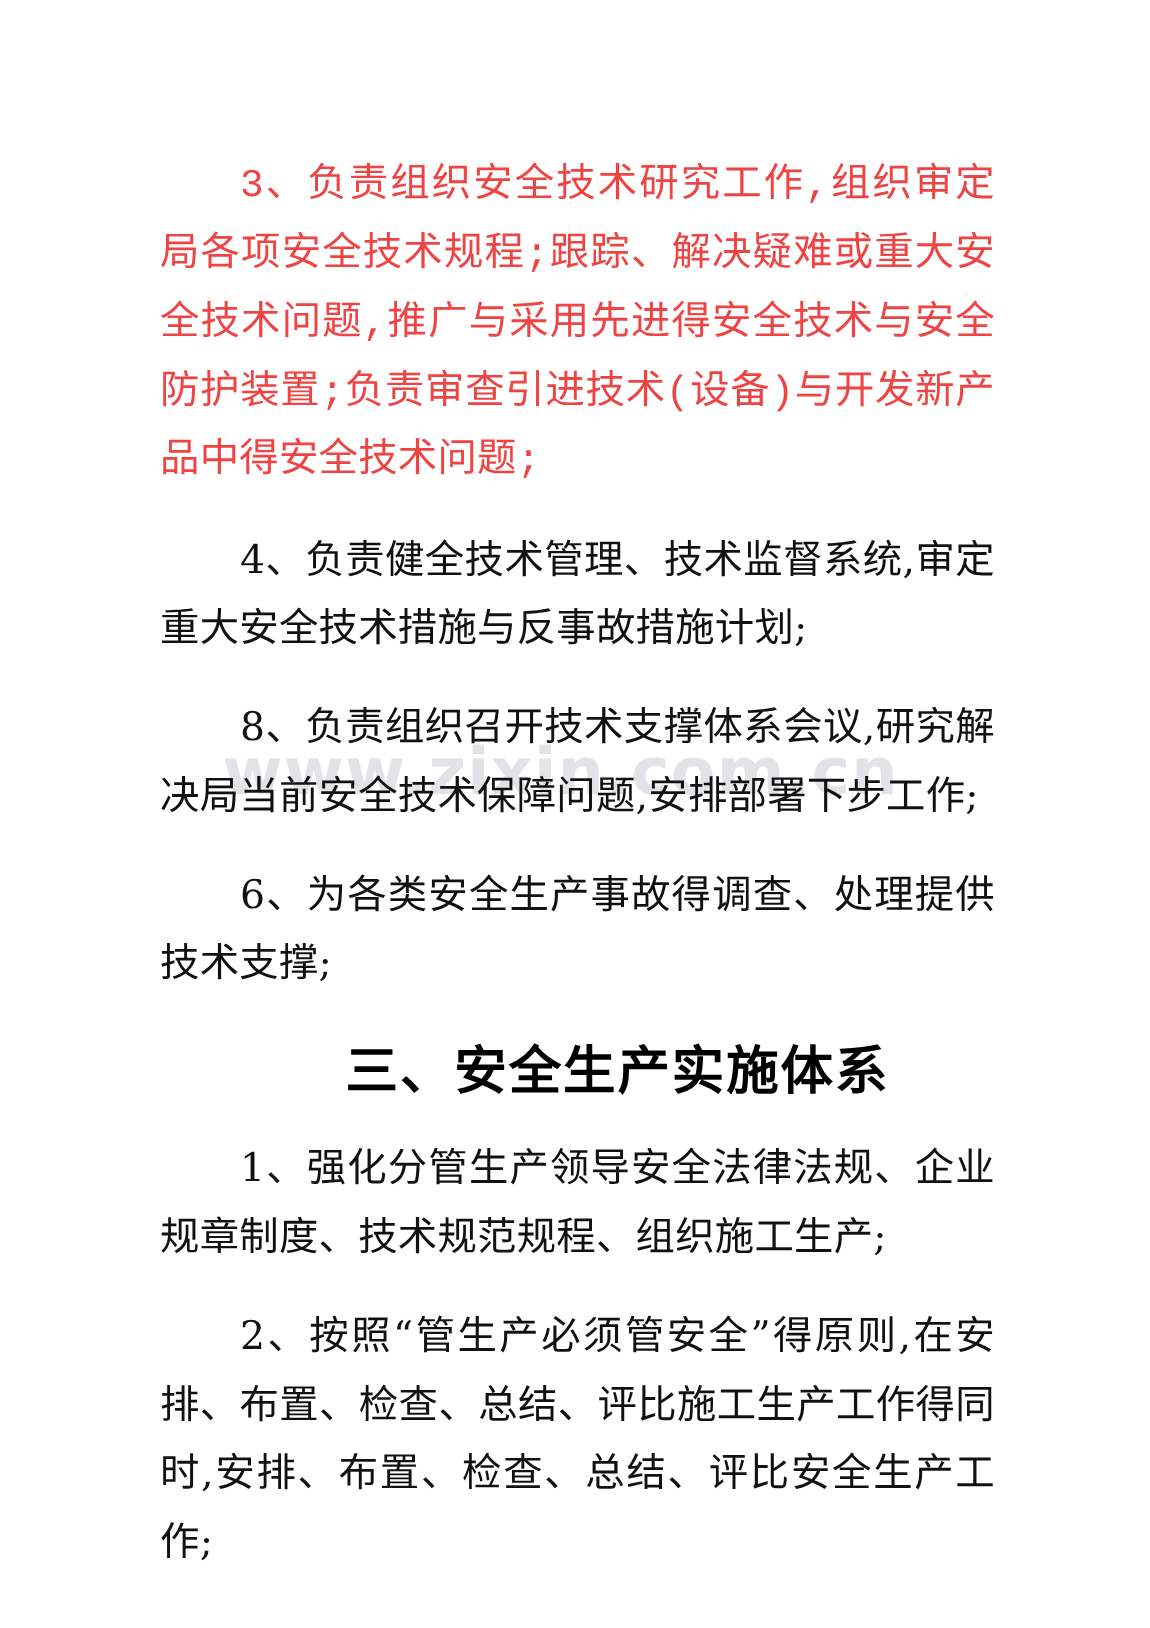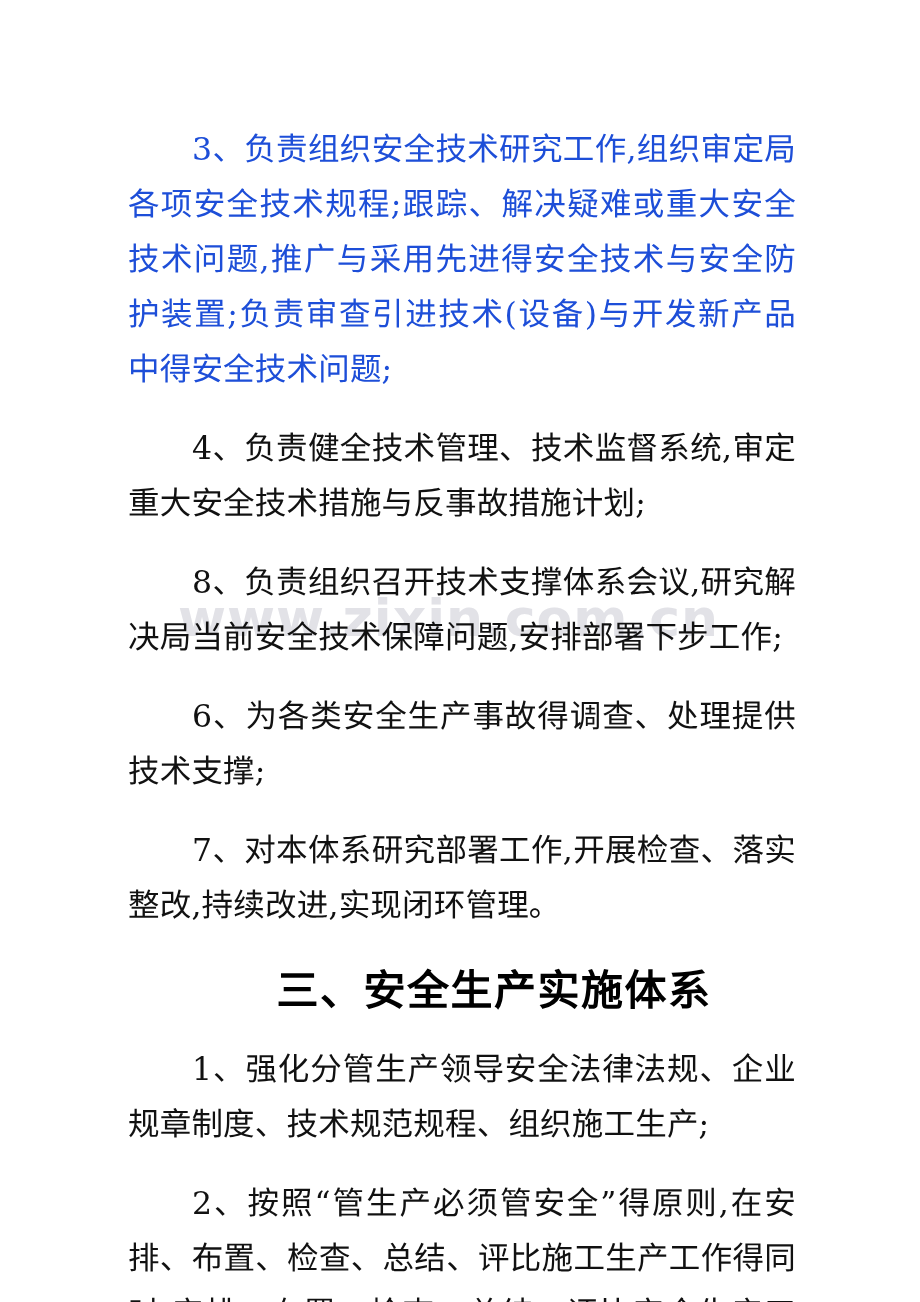--- a/index.html
+++ b/index.html
@@ -82,23 +82,22 @@
   }
 </style>
 </head>
 <body>
 
 <div class="page" style="background: rgb(255, 255, 255);">
 
   <div class="watermark" style="color: rgb(226, 226, 231);">www.zixin.com.cn</div>
 
   <div class="doc-body">
-      <p class="para indent gap" style="color: #1d4ed8;">3、负责组织安全技术研究工作,组织审定局各项安全技术规程;跟踪、解决疑难或重大安全技术问题,推广与采用先进得安全技术与安全防护装置;负责审查引进技术(设备)与开发新产品中得安全技术问题;</p>
+      <p class="para indent gap" style="color: #ef4444; font-family: Liberation Mono, monospace;">3、负责组织安全技术研究工作,组织审定局各项安全技术规程;跟踪、解决疑难或重大安全技术问题,推广与采用先进得安全技术与安全防护装置;负责审查引进技术(设备)与开发新产品中得安全技术问题;</p>
       <p class="para indent gap" style="color: rgb(17, 17, 17);">4、负责健全技术管理、技术监督系统,审定重大安全技术措施与反事故措施计划;</p>
       <p class="para indent gap" style="color: rgb(17, 17, 17);">8、负责组织召开技术支撑体系会议,研究解决局当前安全技术保障问题,安排部署下步工作;</p>
       <p class="para indent gap" style="color: rgb(17, 17, 17);">6、为各类安全生产事故得调查、处理提供技术支撑;</p>
-      <p class="para indent gap" style="color: rgb(17, 17, 17);">7、对本体系研究部署工作,开展检查、落实整改,持续改进,实现闭环管理。</p>
       <p class="heading">三、安全生产实施体系</p>
       <p class="para indent gap" style="color: rgb(17, 17, 17);">1、强化分管生产领导安全法律法规、企业规章制度、技术规范规程、组织施工生产;</p>
       <p class="para indent gap" style="color: rgb(17, 17, 17);">2、按照“管生产必须管安全”得原则,在安排、布置、检查、总结、评比施工生产工作得同时,安排、布置、检查、总结、评比安全生产工作;</p>
     </div>
 
 </div>
 
 </body></html>

